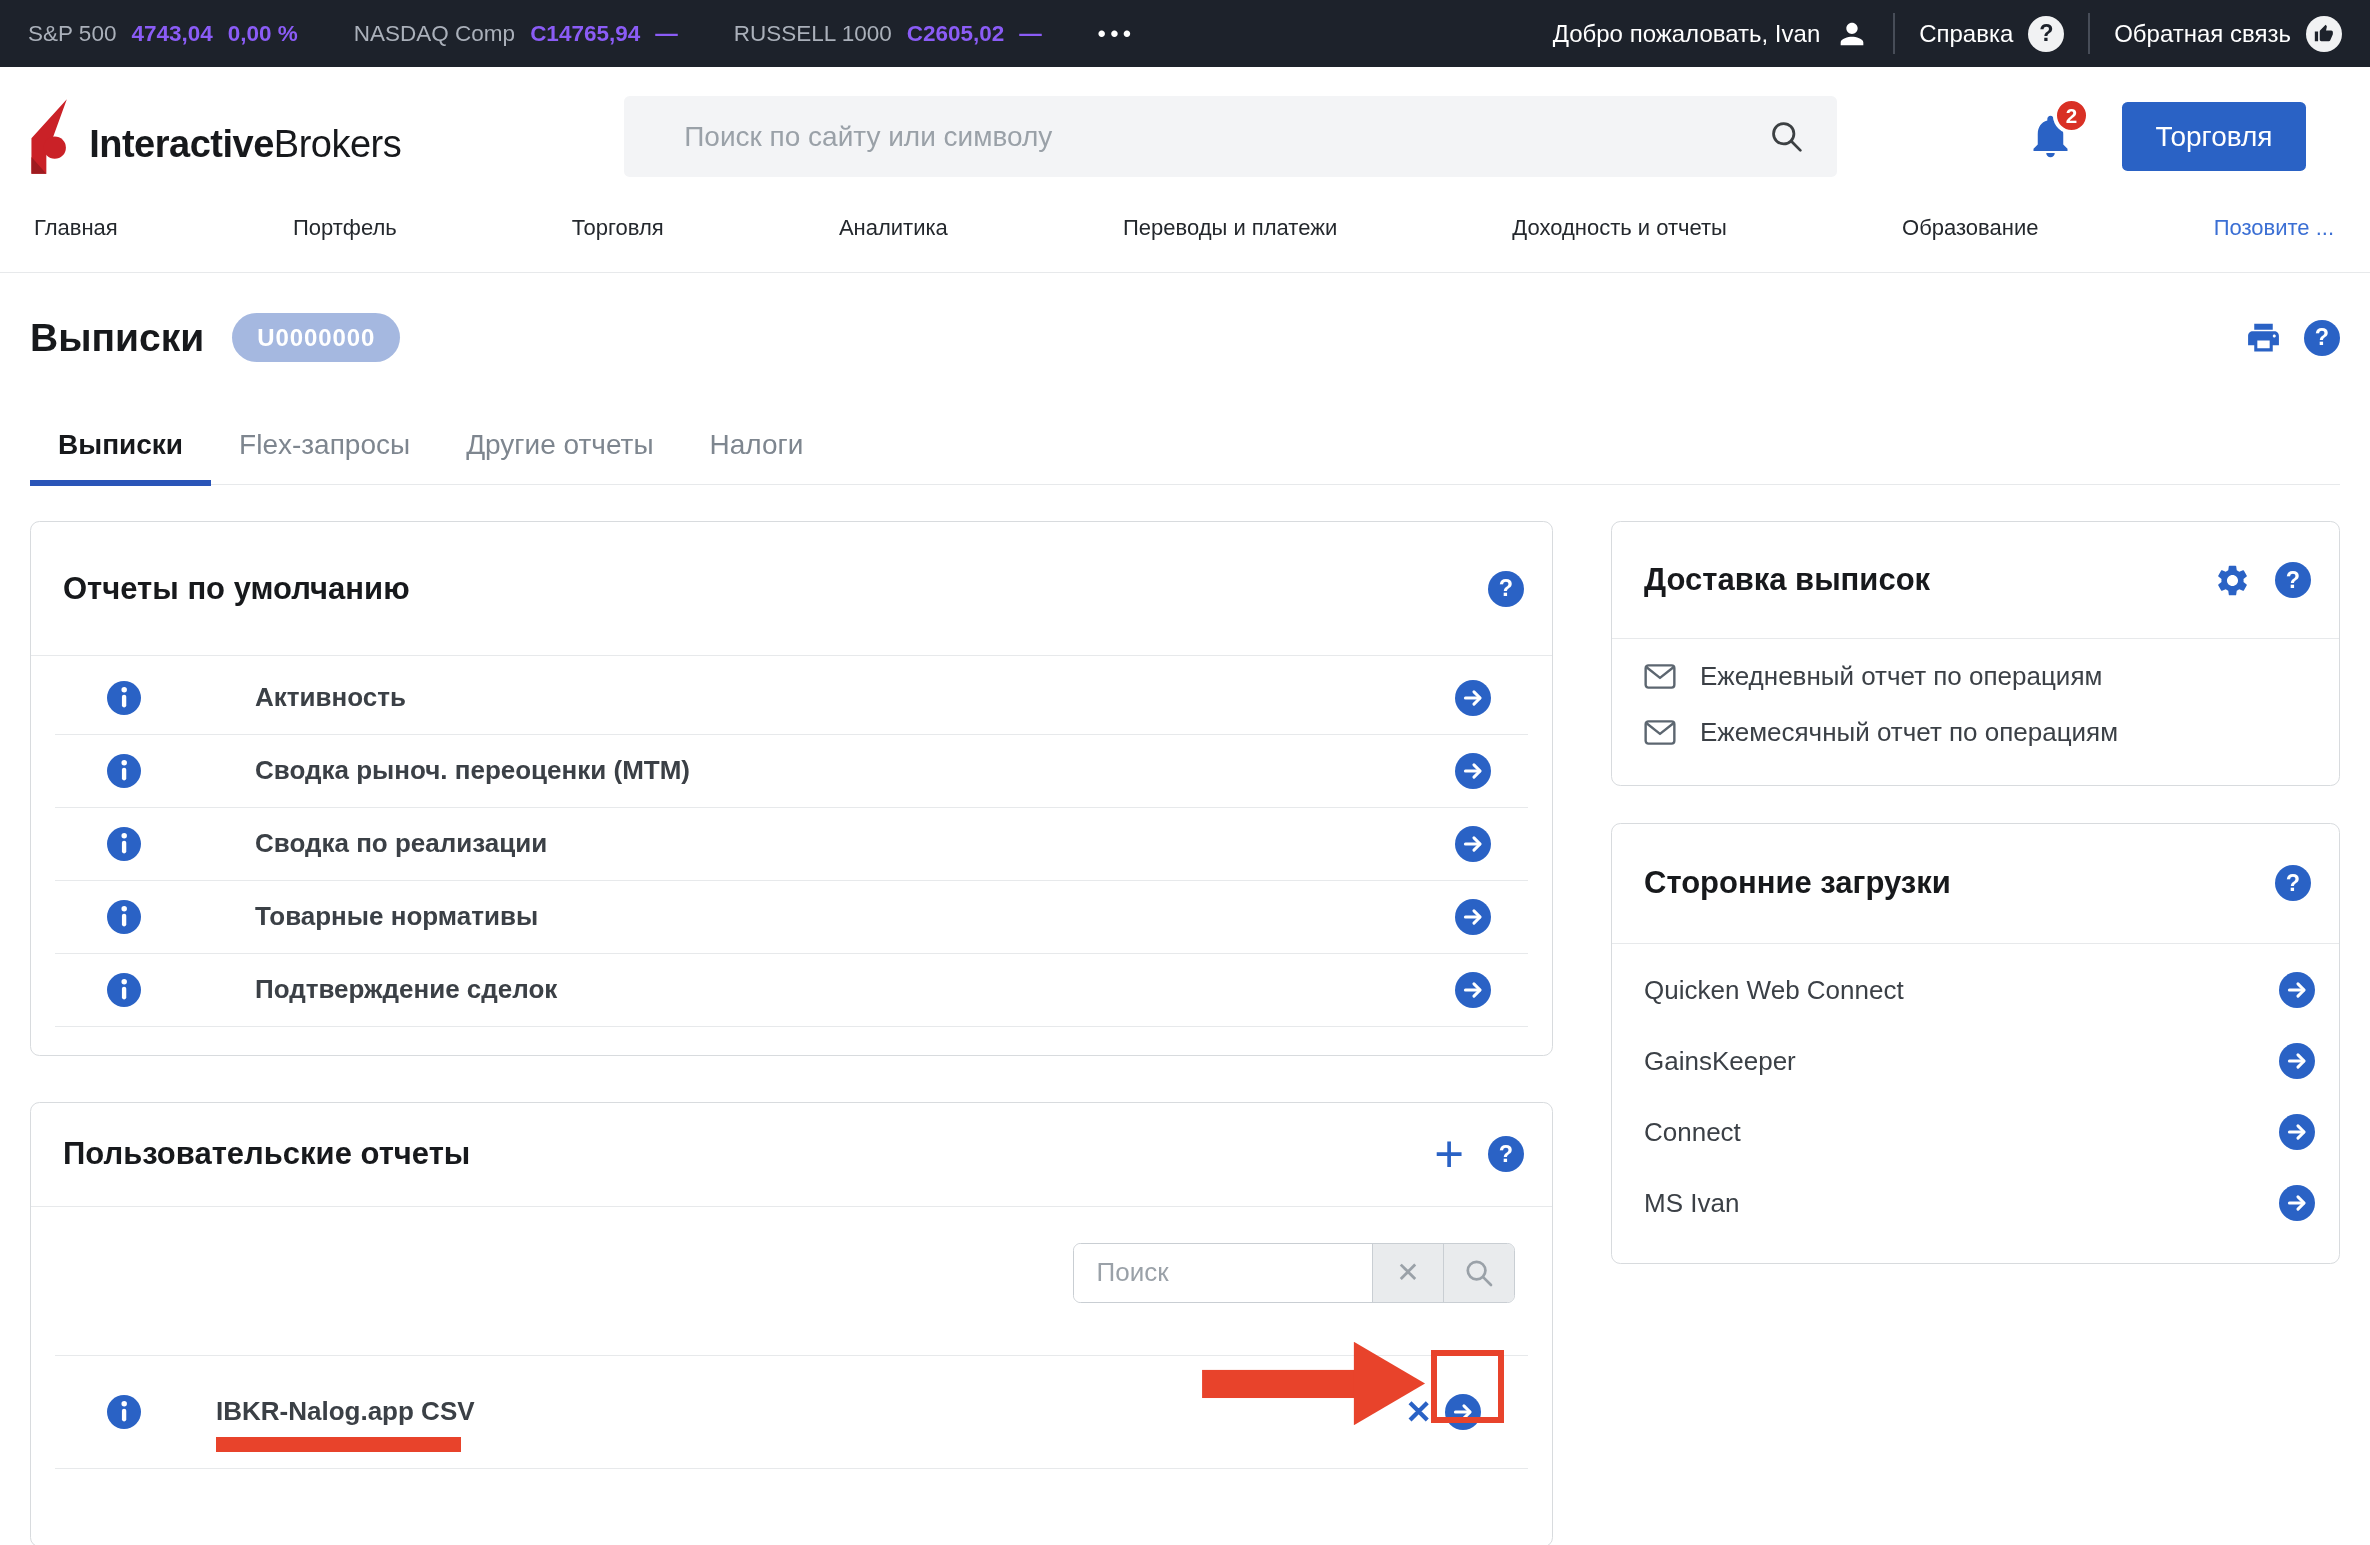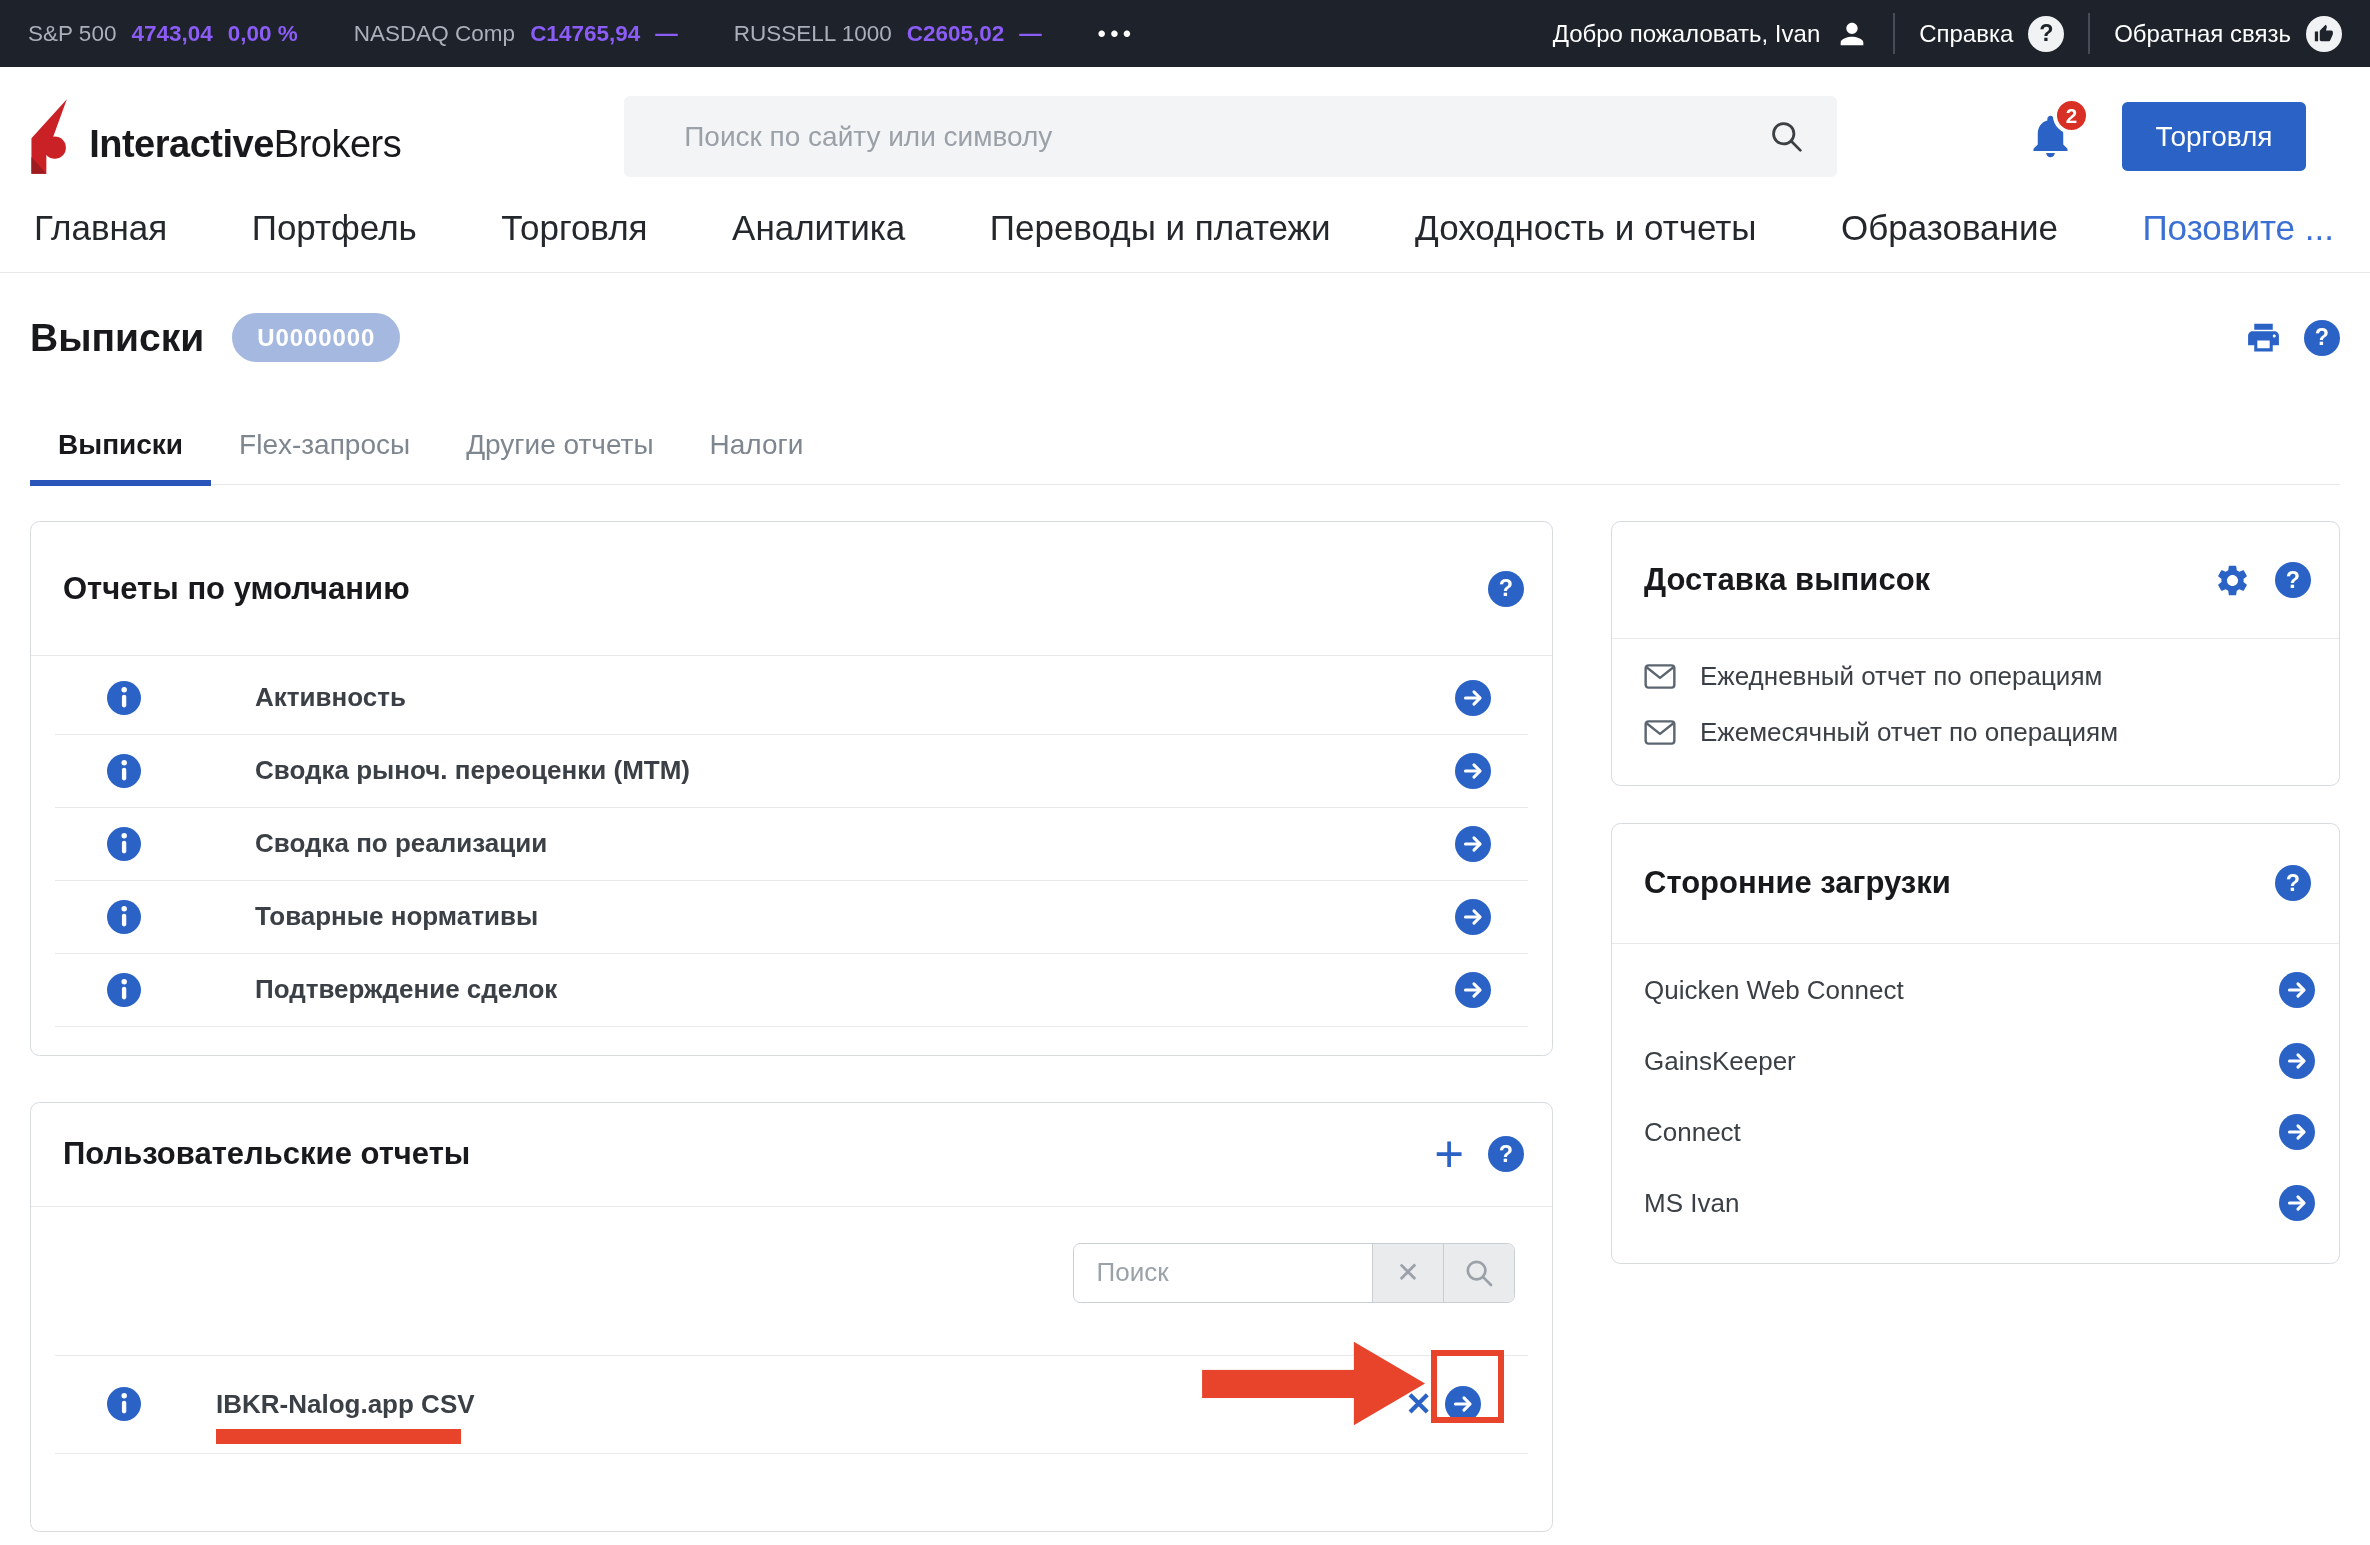--- a/index.html
+++ b/index.html
@@ -31,21 +31,21 @@
     font-family:"Liberation Sans", sans-serif;}
   .search-bar input::placeholder{color:#9aa1a8;}
   .bell-wrap{margin-left:auto;position:relative;width:52px;height:56px;cursor:pointer;}
   .bell-badge{position:absolute;top:-11.2px;right:-13px;width:37px;height:37px;border-radius:50%;
     background:#d93025;border:4.7px solid #fff;color:#fff;font-size:20.6px;font-weight:bold;
     display:flex;align-items:center;justify-content:center;}
   .trade-btn{margin-left:45px;width:184px;height:69px;background:#2a62c5;color:#fff;border:none;
     border-radius:5.6px;font-size:28px;font-family:"Liberation Sans", sans-serif;cursor:pointer;}
   
   .nav{display:flex;justify-content:space-between;align-items:center;height:67px;padding:0 36px 23px 34px;
-    border-bottom:1.9px solid #e7e9eb;font-size:35px;color:#24282d;}
+    border-bottom:1.9px solid #e7e9eb;font-size:22px;color:#24282d;}
   .nav-item{cursor:pointer;white-space:nowrap;}
   .nav-item.call{color:#3b6fd4;}
   
   .main{padding:0 30px;}
   .title-row{display:flex;align-items:center;margin-top:24px;height:81px;}
   .page-title{font-size:39px;font-weight:bold;color:#17191c;}
   .badge{margin-left:28px;background:#a5b8e0;color:#fff;font-weight:bold;font-size:24px;
     padding:10.3px 25px;border-radius:30px;letter-spacing:0.9px;}
   .title-icons{margin-left:auto;display:flex;gap:22.5px;align-items:center;}
   .help-blue{width:36px;height:36px;border-radius:50%;background:#2a62c5;color:#fff;font-size:23.4px;
@@ -73,21 +73,21 @@
   .card-custom .card-header{height:103px;}
   .plus-icon{font-size:51px;color:#2a62c5;font-weight:normal;line-height:37px;cursor:pointer;}
   .search-row{display:flex;justify-content:flex-end;padding:36px 37px 0 0;}
   .search-box{display:flex;height:60px;border:1.9px solid #c9ced3;border-radius:7.5px;overflow:hidden;background:#fff;}
   .search-box input{width:298px;border:none;outline:none;padding:0 22.5px;font-size:26px;color:#333;
     font-family:"Liberation Sans", sans-serif;}
   .search-box input::placeholder{color:#9aa1a8;}
   .sb-btn{width:71px;display:flex;align-items:center;justify-content:center;background:#e9ebed;
     border-left:1.9px solid #c9ced3;color:#9aa1a8;font-size:28px;cursor:pointer;}
   .custom-row-wrap{margin:52px 24px 77px;position:relative;}
-  .custom-row{display:flex;align-items:center;height:99px;border-top:1.9px solid #e7e9eb;
+  .custom-row{display:flex;align-items:center;height:114px;border-top:1.9px solid #e7e9eb;
     border-bottom:1.9px solid #e7e9eb;padding-left:52px;}
   .label-wrap{margin-left:75px;position:relative;}
   .red-underline{position:absolute;left:0;top:calc(100% + 9.4px);width:245px;height:15px;background:#e8432b;}
   .delete-x{margin-left:auto;color:#2a62c5;font-size:32px;font-weight:bold;margin-right:13px;cursor:pointer;}
   .custom-arrow{margin-left:0;margin-right:47px;position:relative;z-index:1;}
   .red-rect{position:absolute;right:24px;top:-4.7px;width:73px;height:73px;border:6.6px solid #e8432b;
     z-index:3;pointer-events:none;background:transparent;}
   .red-big-arrow{position:absolute;right:101px;top:-16px;z-index:4;pointer-events:none;}
   
   .card-delivery .card-header{height:116px;}

